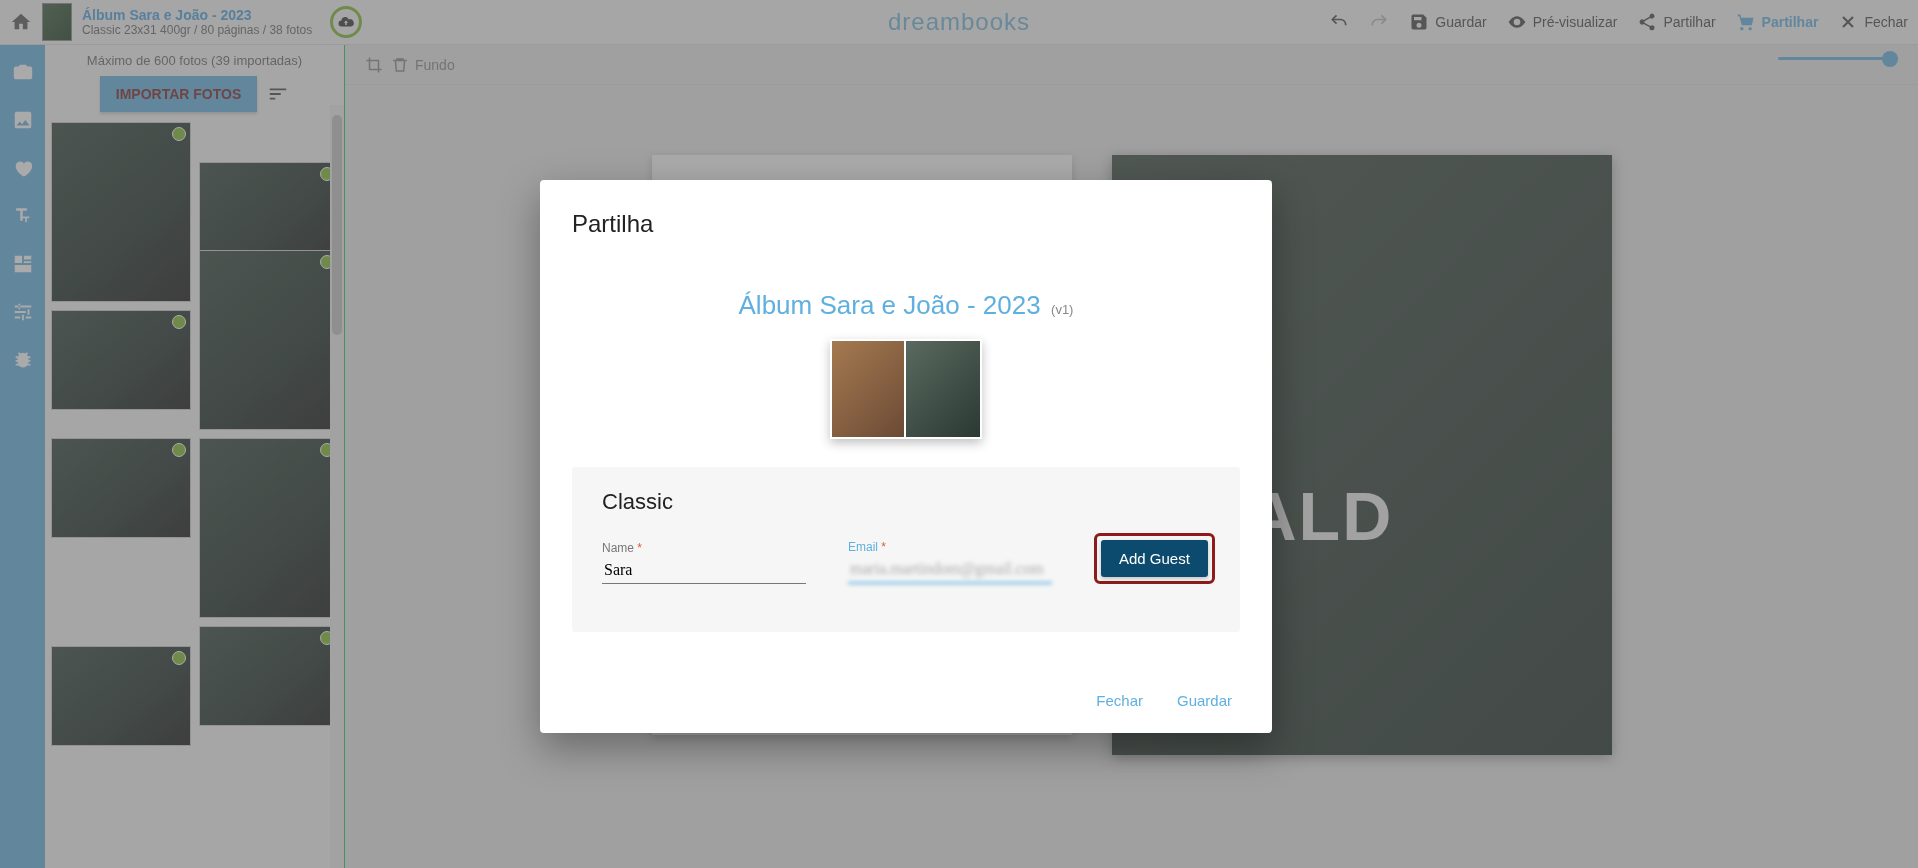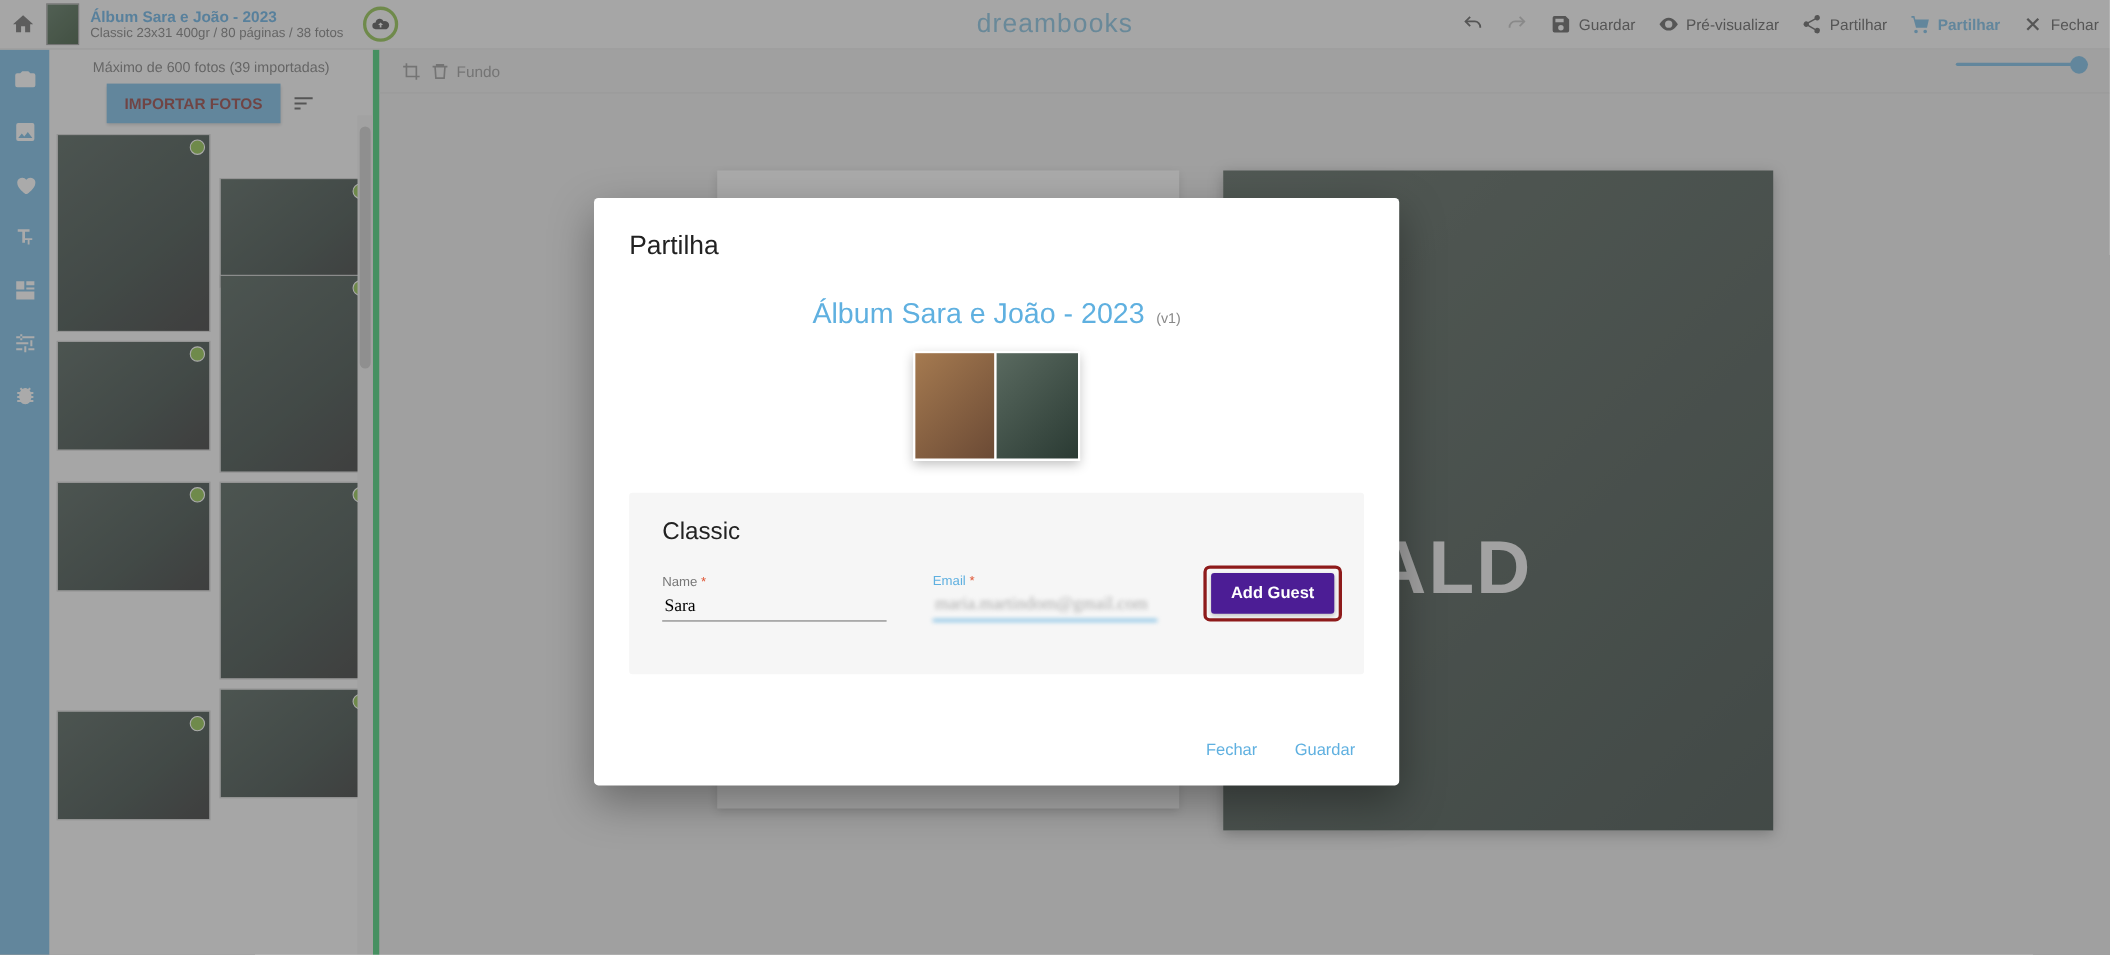--- a/index.html
+++ b/index.html
@@ -23,21 +23,21 @@
   .tb-item.accent { color:#5fb0e0; font-weight:600; }
   .tb-icon { width:20px; height:20px; }
 
   .app-body { display:flex; height: calc(100% - 45px); position:relative; z-index:1; }
 
   
   .vnav { width:45px; background:#5fb0e0; display:flex; flex-direction:column; align-items:center; padding-top:16px; gap:26px; }
   .vnav .nav-ic { width:22px; height:22px; color:#fff; cursor:pointer; }
 
   
-  .photo-panel { width:300px; background:#f7f7f7; border-right:6px solid #22c55e; display:flex; flex-direction:column; position:relative; }
+  .photo-panel { width:300px; background:#f7f7f7; border-right:1px solid #22c55e; display:flex; flex-direction:column; position:relative; }
   .pp-head { text-align:center; padding:8px 6px 2px; color:#666; font-size:13px; }
   .pp-row { display:flex; align-items:center; gap:10px; justify-content:center; padding:6px 8px 10px; }
   .import-btn { background:#5fb0e0; color:#7f1d1d; border:none; padding:10px 16px; font-size:14px; font-weight:600; box-shadow:0 2px 3px rgba(0,0,0,.2); cursor:pointer; }
   .sort-ic { width:22px; height:22px; color:#444; }
 
   .thumbs { flex:1; overflow:auto; padding:0 6px 8px; display:grid; grid-template-columns: 1fr 1fr; gap:8px; align-content:start; }
   .th { position:relative; background:#2d3b34; border:1px solid #ccc; width:140px; overflow:hidden; }
   .th .shape { width:100%; height:100%; background:linear-gradient(140deg,#30423a,#1a2a24 60%,#111); }
   .th.h-tall { height:180px; }
   .th.h-short { height:100px; }
@@ -62,41 +62,41 @@
   .pr-line1 { font-size:18px; letter-spacing:2px; color:#ddd; margin-bottom:6px; }
   .pr-line2 { font-size:84px; font-weight:700; letter-spacing:4px; line-height:1; }
   .pr-line3 { font-size:68px; font-weight:700; letter-spacing:2px; margin-top:10px; }
 
   
   .dim { position:absolute; inset:0; background:rgba(100,100,100,.55); z-index:5; }
 
   
   .modal { position:absolute; z-index:10; left:540px; top:180px; width:732px; background:#fff; border-radius:4px; box-shadow:0 15px 40px rgba(0,0,0,.35); padding:30px 32px 24px; }
   .modal h2 { font-size:24px; font-weight:500; color:#222; }
-  .modal-center { text-align:center; margin-top:32px; }
+  .modal-center { text-align:center; margin-top:52px; }
   .modal-album-title { color:#5fb0e0; font-size:26px; font-weight:500; display:inline-block; }
   .modal-ver { color:#888; font-size:13px; margin-left:6px; }
   .modal-preview { margin-top:18px; display:inline-flex; box-shadow:0 4px 10px rgba(0,0,0,.25); }
   .mp-l { width:76px; height:100px; background:linear-gradient(135deg,#a57a50,#6b4a35); border:2px solid #fff; }
   .mp-r { width:76px; height:100px; background:linear-gradient(135deg,#5a6a60,#2a3a33); border:2px solid #fff; border-left:none; }
 
   .guests-card { background:#f6f6f6; margin-top:24px; padding:22px 30px 48px; border-radius:3px; }
   .guests-card h3 { font-size:22px; font-weight:500; color:#222; margin-bottom:18px; }
   .guest-row { display:flex; align-items:flex-end; gap:42px; }
   .field { display:flex; flex-direction:column; }
   .fld-name { width:300px; }
   .fld-email { width:300px; }
   .field label { font-size:12px; color:#777; margin-bottom:2px; }
   .field label.focused { color:#5fb0e0; }
   .field label .req { color:#e05a3a; }
   .field input { border:none; border-bottom:1px solid #777; background:transparent; font-size:16px; padding:4px 2px; outline:none;font-family:Liberation Serif, serif; }
   .field.fld-email input { border-bottom:2px solid #5fb0e0; color:#aaa; filter: blur(2px); }
 
   .add-guest-wrap { border:3px solid #8e1b1b; border-radius:6px; padding:4px; margin-left:auto; }
-  .add-guest-btn { background:#4c1d95; color:#fff; border:none; padding:10px 18px; font-size:15px; font-weight:700; border-radius:3px; cursor:pointer; box-shadow:0 2px 4px rgba(0,0,0,.2); white-space:nowrap; }
+  .add-guest-btn { background:#0c4a6e; color:#fff; border:none; padding:10px 18px; font-size:15px; font-weight:400; border-radius:3px; cursor:pointer; box-shadow:0 2px 4px rgba(0,0,0,.2); white-space:nowrap; }
 
   .modal-actions { display:flex; justify-content:flex-end; gap:34px; margin-top:60px; padding-right:8px; }
   .modal-actions button { background:none; border:none; color:#5fb0e0; font-size:15px; font-weight:500; cursor:pointer; }
 </style>
 </head>
 <body>
 
 <div class="topbar">
   <div class="topbar-left">
     <svg class="home-ic" viewBox="0 0 24 24" fill="currentColor">

